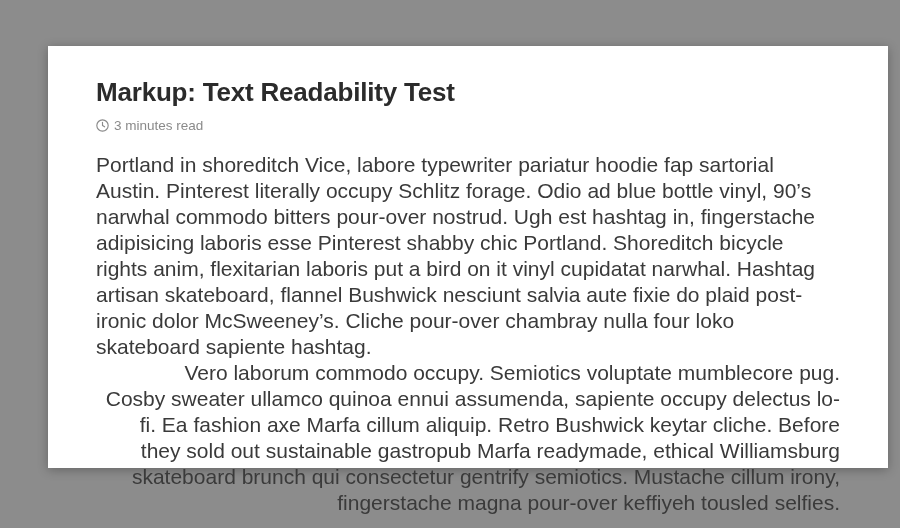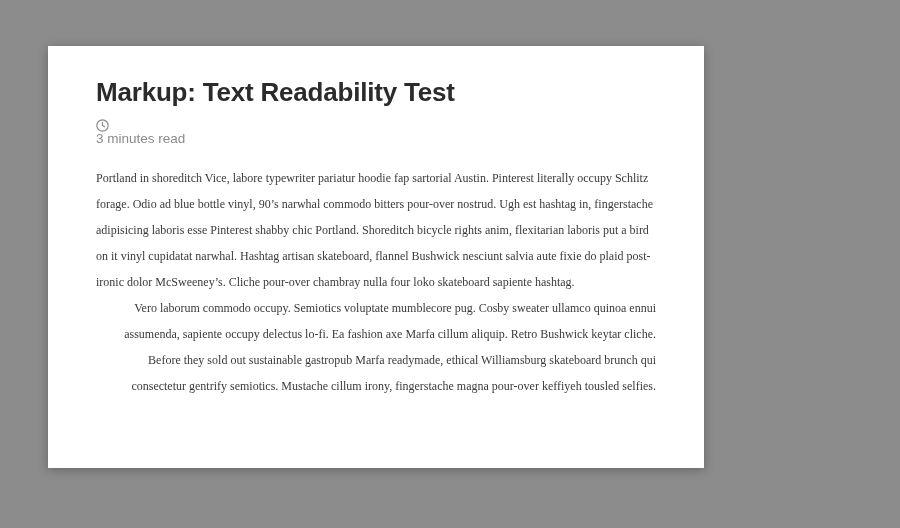--- a/index.html
+++ b/index.html
@@ -16,43 +16,42 @@
   .page {
     position: relative;
     width: 900px;
     height: 528px;
     box-sizing: border-box;
   }
   .card {
     position: absolute;
     left: 48px;
     top: 46px;
-    width: 656px;
+    width: 840px;
     height: 422px;
     background: #ffffff;
     box-shadow: 0 2px 10px rgba(0,0,0,0.28);
     box-sizing: border-box;
     padding: 30px 48px 0 48px;
   }
   .article-title {
     margin: 0;
     font-size: 26px;
     font-weight: bold;
     color: #2b2b2b;
     letter-spacing: -0.2px;
     line-height: 1.25;
     font-family: "Liberation Sans", sans-serif;
   }
   .meta {
     display: flex;
-    align-items: flex-start;
+    align-items: flex-end;
     margin-top: 10px;
     color: #8a8a8a;
     font-size: 13.5px;
-    flex-direction: column;
   }
   .meta .clock-icon {
     display: inline-block;
     width: 13px;
     height: 13px;
     margin-right: 5px;
     position: relative;
     flex: 0 0 auto;
   }
   .meta .clock-icon svg {
@@ -60,24 +59,24 @@
   }
   .meta-text {
     line-height: 1;
     position: relative;
     top: 0px;
   }
   .body-text {
     margin: 0;
     margin-top: 20px;
     color: #3a3a3a;
-    font-size: 12px;
+    font-size: 21px;
     line-height: 26px;
     text-align: left;
-    font-family: Liberation Serif, serif;
+    font-family: Liberation Sans, sans-serif;
   }
   .body-text + .body-text {
     margin-top: 0;
     text-indent: 26px;
     text-align: right;
   }
 </style>
 </head>
 <body>
 

